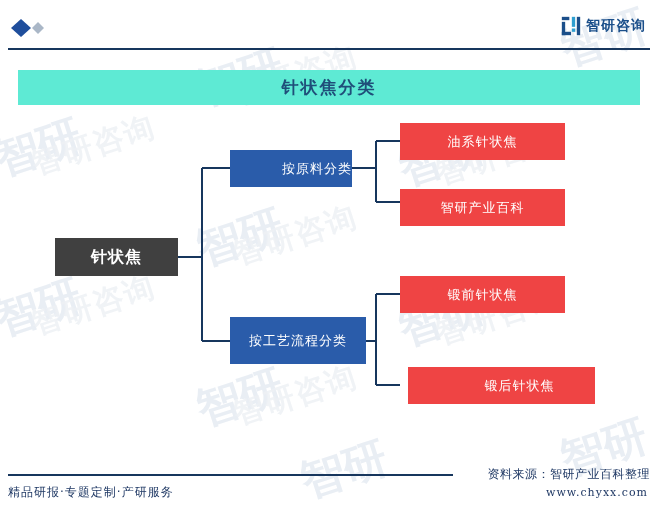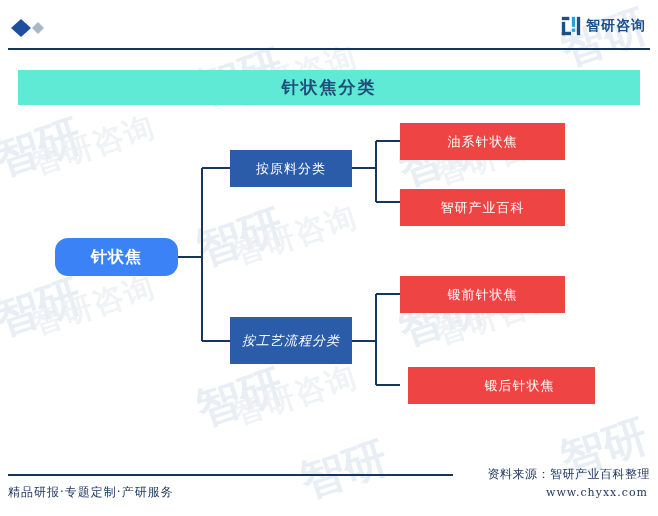--- a/index.html
+++ b/index.html
@@ -124,24 +124,23 @@
     display: flex;
     align-items: center;
     justify-content: center;
     box-sizing: border-box;
     font-family: "DejaVu Serif", "Liberation Serif", serif;
     color: #ffffff;
     letter-spacing: 1px;
     white-space: nowrap;
   }
   .node-root {
-    background: #3b82f6;
+    background: #404040;
     font-size: 16px;
     font-weight: 700;
-    border-radius: 13px;
   }
   .node-mid {
     background: #2a5caa;
     font-size: 13px;
     font-weight: 400;
   }
   .node-leaf {
     background: #ef4444;
     font-size: 13px;
     font-weight: 400;
@@ -269,25 +268,25 @@
       <line x1="376" y1="189" x2="376" y2="280"></line>
       <line x1="376" y1="189" x2="400" y2="189"></line>
       <line x1="376" y1="280" x2="400" y2="280"></line>
     </g>
   </svg>
 
   <div class="node node-root" style="left:55px; top:133px; width:123px; height:38px;">
     <span>针状焦</span>
   </div>
 
-  <div class="node node-mid" style="left:230px; top:45px; width:122px; height:37px;">
+  <div class="node node-mid" style="left:230px; top:45px; width:122px; height:37px;justify-content:flex-end;">
     <span>按原料分类</span>
   </div>
 
-  <div class="node node-mid" style="left:230px; top:212px; width:122px; height:47px;font-style:italic;">
+  <div class="node node-mid" style="left:230px; top:212px; width:136px; height:47px;">
     <span>按工艺流程分类</span>
   </div>
 
   <div class="node node-leaf" style="left:400px; top:18px; width:165px; height:37px;">
     <span>油系针状焦</span>
   </div>
 
   <div class="node node-leaf" style="left:400px; top:84px; width:165px; height:37px;">
     <span>智研产业百科</span>
   </div>

